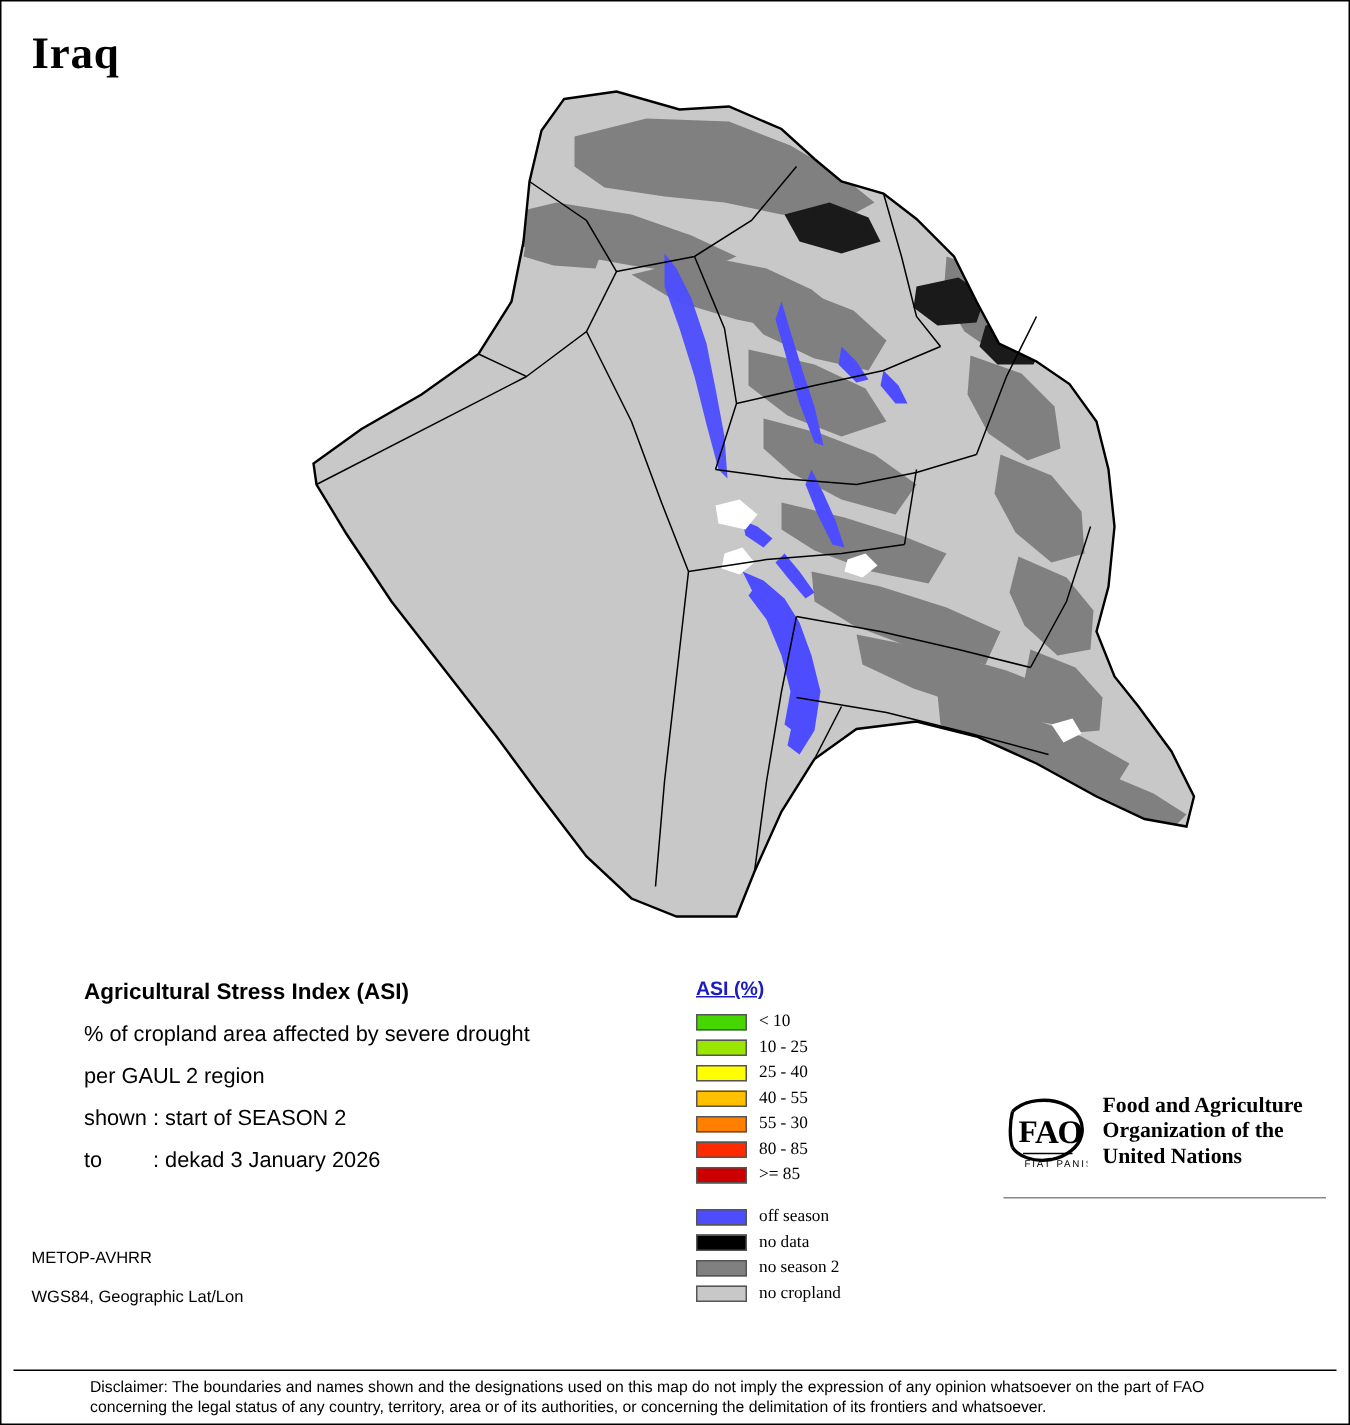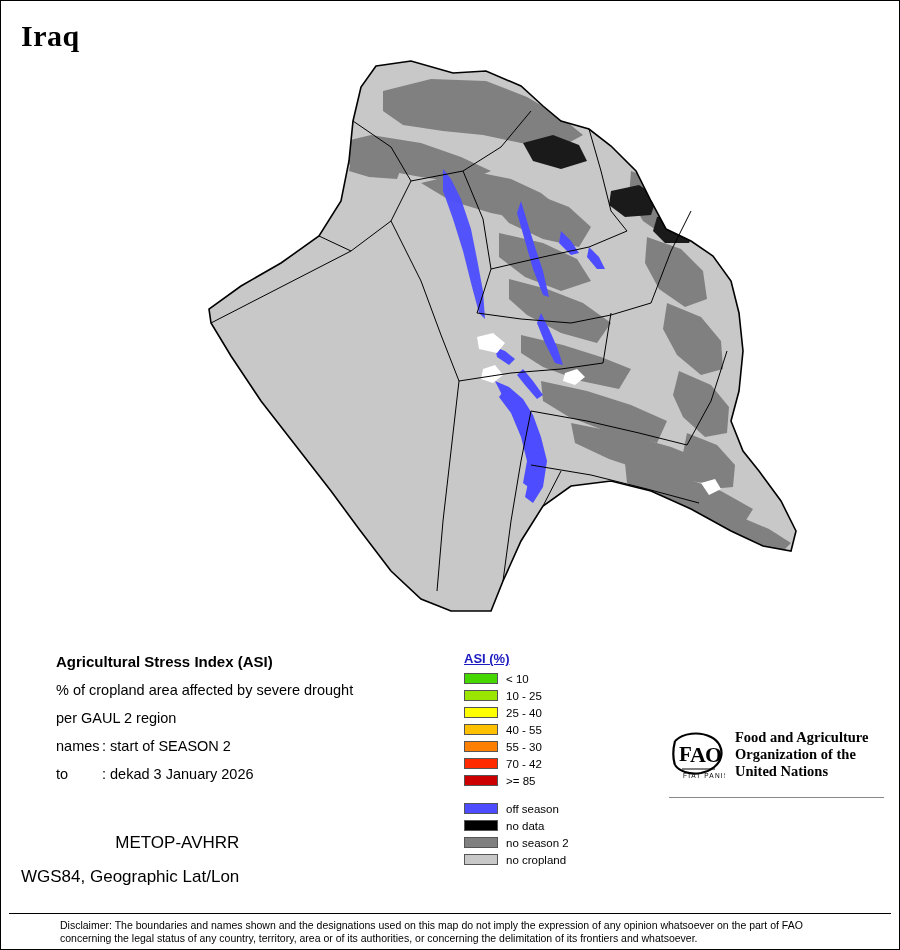--- a/index.html
+++ b/index.html
@@ -66,43 +66,43 @@
     display: inline-block;
     width: 46px;
   }
   #meta-block {
     position: absolute;
     left: 20px;
     top: 832px;
     color: #000000;
   }
   #meta-block .meta-line {
-    font-size: 17px;
+    font-size: 11px;
     margin-bottom: 14px;
-    text-align: right;
   }
   
   #legend {
     position: absolute;
     left: 463px;
     top: 650px;
     width: 180px;
   }
   #legend .legend-title {
     font-size: 13px;
     font-weight: bold;
     color: #1b1bbf;
     text-decoration: underline;
     margin-bottom: 7px;
   }
   .legend-row {
     display: flex;
-    align-items: flex-start;
+    align-items: center;
     height: 16px;
     margin-bottom: 1px;
+    font-family: Liberation Serif, serif;
   }
   .legend-swatch {
     width: 34px;
     height: 11px;
     border: 1px solid #555555;
     box-sizing: border-box;
     margin-right: 8px;
     flex: 0 0 auto;
   }
   .legend-label {
@@ -255,21 +255,21 @@
 
       <path d="M285,15 L320,10 L362,22 L395,20 L430,35 L452,55 L470,70 L498,78 L520,95 L545,120 L560,150 L575,178 L600,190 L622,205 L640,230 L648,262 L652,300 L648,340 L640,370 L652,400 L668,420 L690,450 L705,480 L700,500 L672,495 L640,480 L600,458 L560,440 L520,430 L480,435 L452,455 L430,490 L412,530 L400,560 L360,560 L330,548 L300,520 L268,478 L240,440 L205,395 L170,350 L140,305 L120,272 L118,258 L150,235 L190,212 L228,185 L250,150 L258,110 L262,70 L270,36 Z" fill="none" stroke="#000000" stroke-width="1.6"></path>
     </svg>
   </div>
 
   <div id="caption-block">
     <div class="cap-title">Agricultural Stress Index (ASI)</div>
     <div class="cap-line">% of cropland area affected by severe drought</div>
     <div class="cap-line">per GAUL 2 region</div>
     <div class="cap-line">
-      <span class="lab">names</span><span>: start of SEASON 2</span>
+      <span class="lab">shown</span><span>: start of SEASON 2</span>
     </div>
     <div class="cap-line">
       <span class="lab">to</span><span>: dekad 3 January 2026</span>
     </div>
   </div>
 
   <div id="meta-block">
     <div class="meta-line">METOP-AVHRR</div>
     <div class="meta-line">WGS84, Geographic Lat/Lon</div>
   </div>
@@ -292,21 +292,21 @@
     <div class="legend-row">
       <span class="legend-swatch" style="background:#ffc000"></span>
       <span class="legend-label">40 - 55</span>
     </div>
     <div class="legend-row">
       <span class="legend-swatch" style="background:#ff8000"></span>
       <span class="legend-label">55 - 30</span>
     </div>
     <div class="legend-row">
       <span class="legend-swatch" style="background:#ff2a00"></span>
-      <span class="legend-label">70 - 42</span>
+      <span class="legend-label">80 - 85</span>
     </div>
     <div class="legend-row">
       <span class="legend-swatch" style="background:#cc0000"></span>
       <span class="legend-label">&gt;= 85</span>
     </div>
 
     <div class="legend-gap"></div>
 
     <div class="legend-row">
       <span class="legend-swatch" style="background:#4d4dff"></span>

